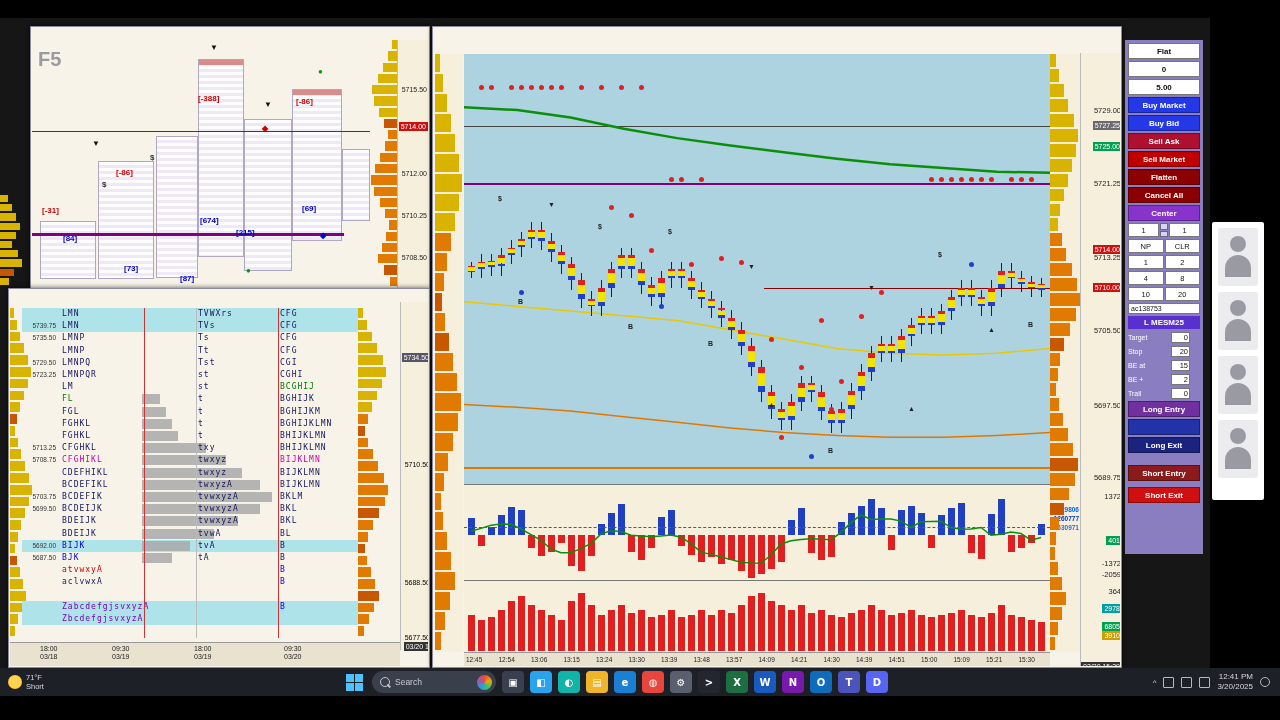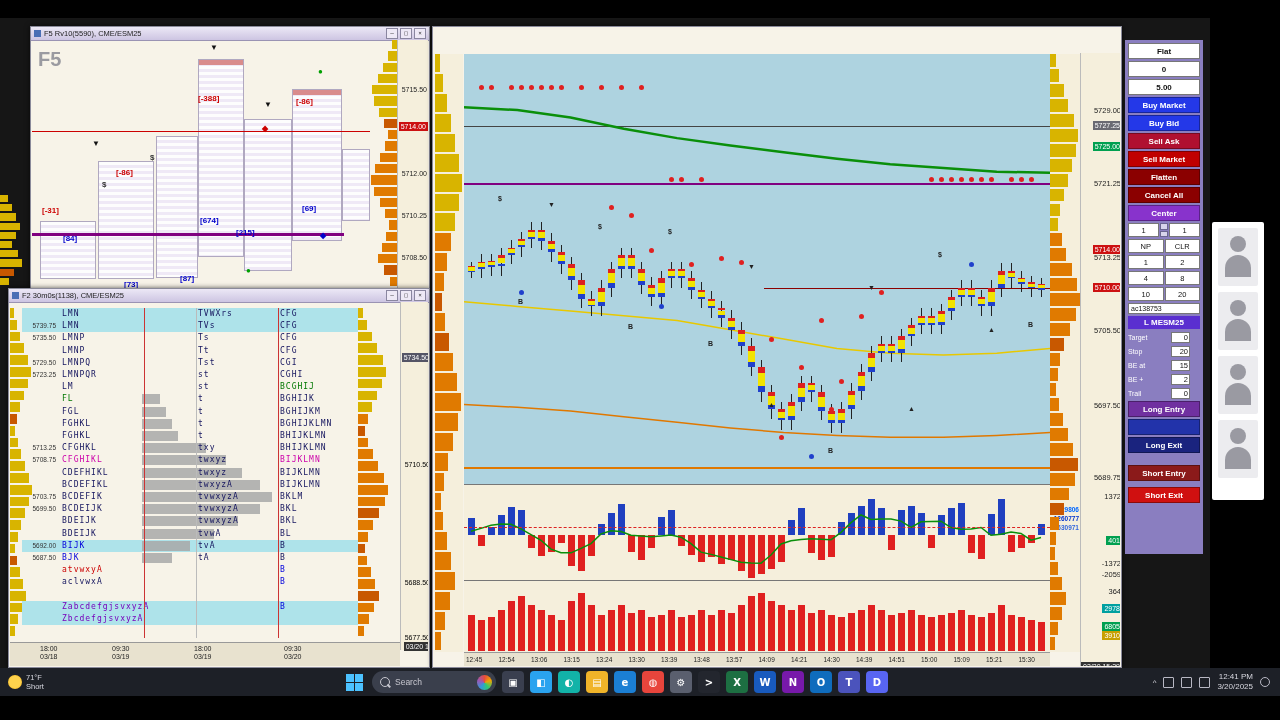--- a/index.html
+++ b/index.html
@@ -126,29 +126,20 @@
     <div class="hbar" style="top: 27.6px; height: 7.2px; width: 20px; background: rgb(216, 180, 0); left: 0px;"></div>
     <div class="hbar" style="top: 36.8px; height: 7.2px; width: 16px; background: rgb(216, 180, 0); left: 0px;"></div>
     <div class="hbar" style="top: 46px; height: 7.2px; width: 12px; background: rgb(216, 180, 0); left: 0px;"></div>
     <div class="hbar" style="top: 55.2px; height: 7.2px; width: 18px; background: rgb(216, 180, 0); left: 0px;"></div>
     <div class="hbar" style="top: 64.4px; height: 7.2px; width: 22px; background: rgb(216, 180, 0); left: 0px;"></div>
     <div class="hbar" style="top: 73.6px; height: 7.2px; width: 14px; background: rgb(200, 88, 0); left: 0px;"></div>
     <div class="hbar" style="top: 82.8px; height: 7.2px; width: 9px; background: rgb(216, 180, 0); left: 0px;"></div>
   </div>
 
 <div id="win-f5" class="window">
-  <div class="titlebar">
-    <span class="t-ico"></span>
-    <span class="t-title">F5 Rv10(5590), CME/ESM25</span>
-    <span class="t-btns">
-      <span class="t-btn">–</span>
-      <span class="t-btn">□</span>
-      <span class="t-btn">×</span>
-    </span>
-  </div>
   <div class="content" id="f5-content">
     <div id="f5-watermark">F5</div>
     <div id="f5-hist">
         <div class="hbar" style="top: 0px; height: 9.27273px; width: 6px; background: rgb(216, 180, 0); right: 0px;"></div>
         <div class="hbar" style="top: 11.2727px; height: 9.27273px; width: 10px; background: rgb(216, 180, 0); right: 0px;"></div>
         <div class="hbar" style="top: 22.5455px; height: 9.27273px; width: 15px; background: rgb(216, 180, 0); right: 0px;"></div>
         <div class="hbar" style="top: 33.8182px; height: 9.27273px; width: 20px; background: rgb(216, 180, 0); right: 0px;"></div>
         <div class="hbar" style="top: 45.0909px; height: 9.27273px; width: 26px; background: rgb(216, 180, 0); right: 0px;"></div>
         <div class="hbar" style="top: 56.3636px; height: 9.27273px; width: 24px; background: rgb(216, 180, 0); right: 0px;"></div>
         <div class="hbar" style="top: 67.6364px; height: 9.27273px; width: 19px; background: rgb(216, 180, 0); right: 0px;"></div>
@@ -184,45 +175,36 @@
       <div class="pblock" style="left: 310px; top: 109px; width: 26px; height: 70px;"></div>
       <div style="left: 0px; top: 193px; width: 312px; height: 2.5px; background: rgb(128, 0, 128); position: absolute;"></div>
       <div style="left: 0px; top: 91px; width: 338px; height: 1px; background: rgb(204, 0, 0); position: absolute;"></div>
       <div class="f5-label" style="left: 10px; top: 166px; color: rgb(204, 0, 0);">[-31]</div>
       <div class="f5-label" style="left: 70px; top: 140px; color: rgb(51, 51, 51);">$</div>
       <div class="f5-label" style="left: 84px; top: 128px; color: rgb(204, 0, 0);">[-86]</div>
       <div class="f5-label" style="left: 118px; top: 113px; color: rgb(51, 51, 51);">$</div>
       <div class="f5-label" style="left: 166px; top: 54px; color: rgb(204, 0, 0);">[-388]</div>
       <div class="f5-label" style="left: 264px; top: 57px; color: rgb(204, 0, 0);">[-86]</div>
       <div class="f5-label" style="left: 22px; top: 194px; color: rgb(0, 0, 204); padding-left: 9px;">[84]</div>
-      <div class="f5-label" style="left: 92px; top: 240px; color: rgb(0, 0, 204);">[73]</div>
+      <div class="f5-label" style="left: 92px; top: 224px; color: rgb(0, 0, 204);">[73]</div>
       <div class="f5-label" style="left: 148px; top: 234px; color: rgb(0, 0, 204);">[87]</div>
       <div class="f5-label" style="left: 168px; top: 176px; color: rgb(0, 0, 204);">[674]</div>
       <div class="f5-label" style="left: 204px; top: 188px; color: rgb(0, 0, 204);">[215]</div>
       <div class="f5-label" style="left: 270px; top: 164px; color: rgb(0, 0, 204);">[69]</div>
       <div class="f5-label" style="left: 178px; top: 3px; color: rgb(17, 17, 17);">▼</div>
       <div class="f5-label" style="left: 60px; top: 99px; color: rgb(17, 17, 17);">▼</div>
       <div class="f5-label" style="left: 232px; top: 60px; color: rgb(17, 17, 17);">▼</div>
       <div class="f5-label" style="left: 286px; top: 27px; color: rgb(0, 160, 0);">●</div>
       <div class="f5-label" style="left: 214px; top: 226px; color: rgb(0, 160, 0);">●</div>
       <div class="f5-label" style="left: 230px; top: 84px; color: rgb(204, 0, 0);">◆</div>
       <div class="f5-label" style="left: 288px; top: 191px; color: rgb(0, 0, 204);">◆</div>
     </div>
 </div>
 
 <div id="win-f2" class="window">
-  <div class="titlebar">
-    <span class="t-ico"></span>
-    <span class="t-title">F2 30m0s(1138), CME/ESM25</span>
-    <span class="t-btns">
-      <span class="t-btn">–</span>
-      <span class="t-btn">□</span>
-      <span class="t-btn">×</span>
-    </span>
-  </div>
   <div class="content">
     <div id="f2-lefthist">
         <div class="hbar" style="top: 0px; height: 9.78571px; width: 4px; background: rgb(216, 180, 0); left: 0px;"></div>
         <div class="hbar" style="top: 11.7857px; height: 9.78571px; width: 7px; background: rgb(216, 180, 0); left: 0px;"></div>
         <div class="hbar" style="top: 23.5714px; height: 9.78571px; width: 10px; background: rgb(216, 180, 0); left: 0px;"></div>
         <div class="hbar" style="top: 35.3571px; height: 9.78571px; width: 14px; background: rgb(216, 180, 0); left: 0px;"></div>
         <div class="hbar" style="top: 47.1429px; height: 9.78571px; width: 18px; background: rgb(216, 180, 0); left: 0px;"></div>
         <div class="hbar" style="top: 58.9286px; height: 9.78571px; width: 21px; background: rgb(216, 180, 0); left: 0px;"></div>
         <div class="hbar" style="top: 70.7143px; height: 9.78571px; width: 18px; background: rgb(216, 180, 0); left: 0px;"></div>
         <div class="hbar" style="top: 82.5px; height: 9.78571px; width: 14px; background: rgb(216, 180, 0); left: 0px;"></div>

